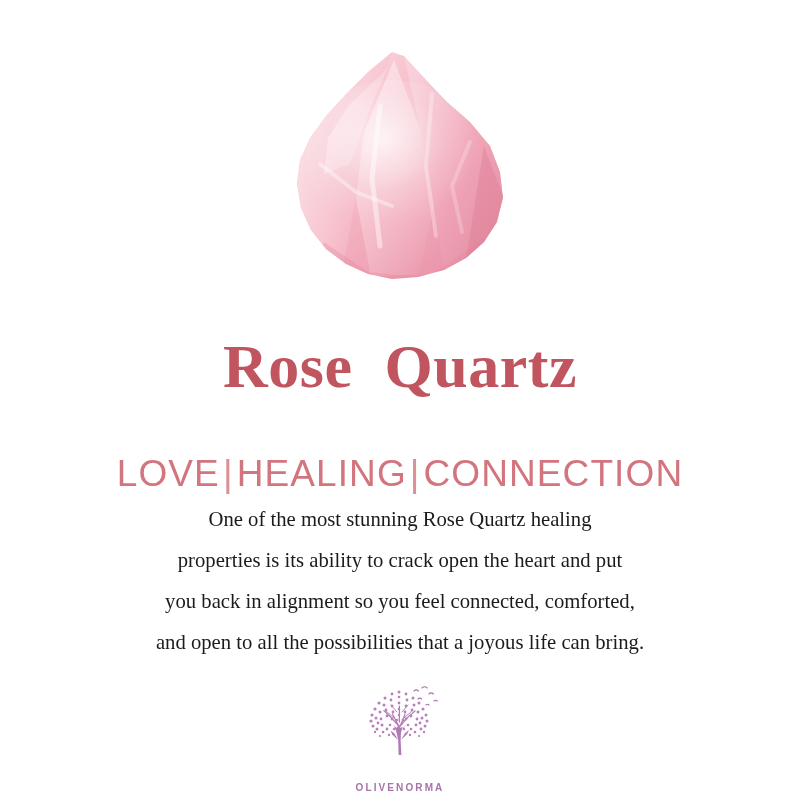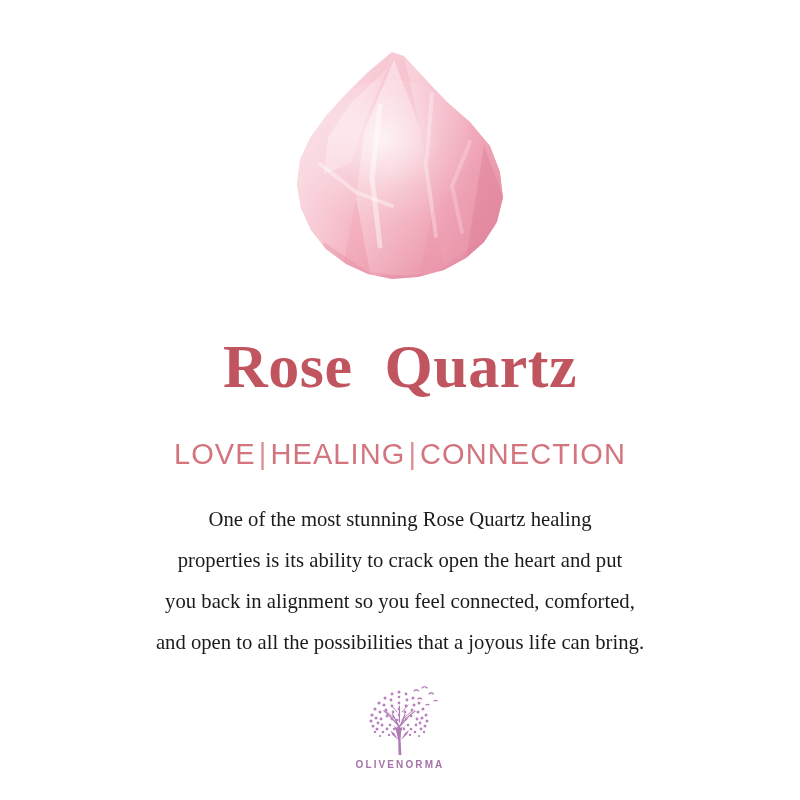--- a/index.html
+++ b/index.html
@@ -56,26 +56,26 @@
     letter-spacing: 0.5px;
     word-spacing: 16px;
     color: #c1555f;
     white-space: nowrap;
   }
 
   
   .subtitle {
     position: absolute;
     left: 0;
-    top: 437px;
+    top: 457px;
     width: 800px;
     text-align: center;
     font-family: "Liberation Sans", sans-serif;
     font-weight: 300;
-    font-size: 29px;
+    font-size: 37px;
     line-height: 34px;
     letter-spacing: 1.1px;
     color: #d3757f;
     white-space: nowrap;
   }
   .subtitle .sep {
     color: #dd8f97;
     padding: 0 3px;
   }
 
@@ -100,20 +100,21 @@
 
   
   .brand {
     position: absolute;
     left: 0;
     top: 684px;
     width: 800px;
     display: flex;
     flex-direction: column;
     align-items: center;
+    gap: 23px;
   }
   .brand-mark {
     display: block;
     width: 88px;
     height: 72px;
   }
   .brand-name {
     margin-top: 3px;
     font-family: "Liberation Sans", sans-serif;
     font-size: 10px;

